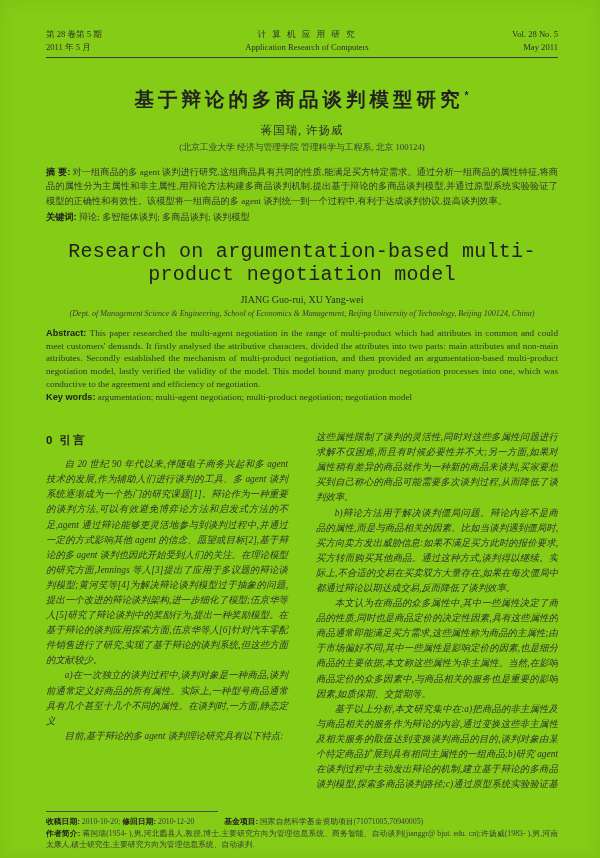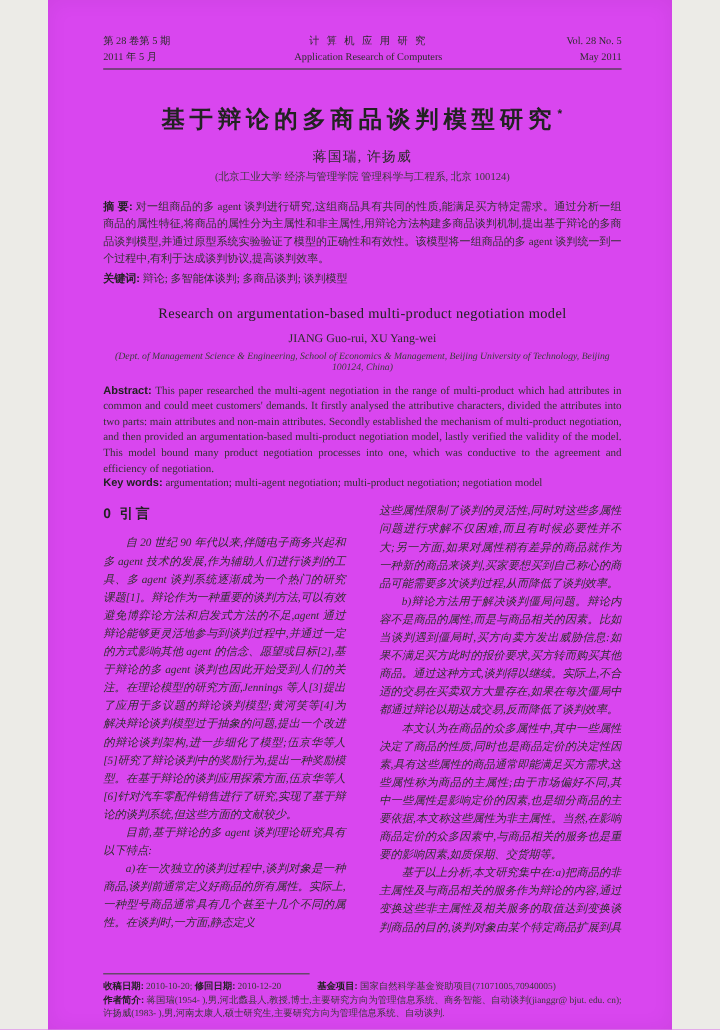--- a/index.html
+++ b/index.html
@@ -1,17 +1,17 @@
 <!DOCTYPE html>
 <html><head>
 <meta charset="utf-8">
 <style>
   html,body{margin:0;padding:0;}
   body{background:#ecebe7;font-family:"Liberation Serif",serif;}
-  .page{position:relative;width:520px;height:858px;margin:0 auto;background:#d946ef;
+  .page{position:relative;width:600px;height:858px;margin:0 auto;background:#84cc16;
         color:#2d2d2d;overflow:hidden;box-shadow:inset 0 0 18px rgba(0,0,0,0.06);}
   .inner{padding:28px 42px 0 46px;}
 
   
   .jheader{display:flex;justify-content:space-between;align-items:flex-end;
            font-size:8.6px;line-height:12.5px;border-bottom:1.6px solid #3c3c3c;padding-bottom:4px;}
   .jheader .hl{ text-align:left;}
   .jheader .hc{ text-align:center;}
   .jheader .hr{ text-align:right;}
   .hc .cn{letter-spacing:2px;}
@@ -25,28 +25,28 @@
 
   
   .meta{margin-top:11px;font-size:9.2px;line-height:14.4px;text-align:justify;color:#333;}
   .lbl{font-family:"Liberation Sans",sans-serif;font-weight:bold;color:#222;}
   .kw-line{margin-top:2px;}
   .clc-line{margin-top:3px;display:flex;}
   .clc-line .seg{margin-right:34px;white-space:nowrap;}
   .doi-line{margin-top:3px;font-size:9px;}
 
   
-  .title-en{margin-top:15px;text-align:center;font-size:12px;letter-spacing:0.3px;color:#222;}
+  .title-en{margin-top:15px;text-align:center;font-size:20px;letter-spacing:0.3px;color:#222;font-family:Liberation Mono, monospace;}
   .authors-en{margin-top:8px;text-align:center;font-size:10px;}
   .affil-en{margin-top:4px;text-align:center;font-style:italic;font-size:8.1px;color:#3a3a3a;}
   .abs-en{margin-top:9px;font-size:9.2px;line-height:12.9px;text-align:justify;color:#333;}
   .abs-en .p{margin:0;}
 
   
-  .bodycols{margin-top:10px;display:flex;gap:28px;height:360px;overflow:hidden;}
+  .bodycols{margin-top:26px;display:flex;gap:28px;height:360px;overflow:hidden;}
   .col{width:249.5px;font-size:9.4px;line-height:15.1px;text-align:justify;color:#303030;}
   .sec-h{font-family:"Liberation Sans",sans-serif;font-weight:bold;font-size:11.5px;
          color:#222;margin:3px 0 9px 0;letter-spacing:2px;}
   .col p{margin:0;text-indent:2em;font-style:italic;}
   .col p.noindent{text-indent:0;}
 
   
   .footnote{position:absolute;left:46px;right:42px;bottom:8px;font-size:7.8px;
             line-height:11.2px;color:#3a3a3a;text-align:justify;}
   .fn-rule{width:172px;border-top:1px solid #4a4a4a;margin-bottom:4px;}
@@ -100,22 +100,22 @@
       <p class="p">
         <span class="lbl">Key words:</span>
         <span>argumentation; multi-agent negotiation; multi-product negotiation; negotiation model</span>
       </p>
     </div>
 
     <div class="bodycols">
       <div class="col">
         <div class="sec-h">0  引言</div>
         <p>自 20 世纪 90 年代以来,伴随电子商务兴起和多 agent 技术的发展,作为辅助人们进行谈判的工具、多 agent 谈判系统逐渐成为一个热门的研究课题[1]。辩论作为一种重要的谈判方法,可以有效避免博弈论方法和启发式方法的不足,agent 通过辩论能够更灵活地参与到谈判过程中,并通过一定的方式影响其他 agent 的信念、愿望或目标[2],基于辩论的多 agent 谈判也因此开始受到人们的关注。在理论模型的研究方面,Jennings 等人[3]提出了应用于多议题的辩论谈判模型;黄河笑等[4]为解决辩论谈判模型过于抽象的问题,提出一个改进的辩论谈判架构,进一步细化了模型;伍京华等人[5]研究了辩论谈判中的奖励行为,提出一种奖励模型。在基于辩论的谈判应用探索方面,伍京华等人[6]针对汽车零配件销售进行了研究,实现了基于辩论的谈判系统,但这些方面的文献较少。</p>
+        <p>a)在一次独立的谈判过程中,谈判对象是一种商品,谈判前通常定义好商品的所有属性。实际上,一种型号商品通常具有几个甚至十几个不同的属性。在谈判时,一方面,静态定义</p>
         <p>目前,基于辩论的多 agent 谈判理论研究具有以下特点:</p>
-        <p>a)在一次独立的谈判过程中,谈判对象是一种商品,谈判前通常定义好商品的所有属性。实际上,一种型号商品通常具有几个甚至十几个不同的属性。在谈判时,一方面,静态定义</p>
       </div>
       <div class="col">
         <p class="noindent">这些属性限制了谈判的灵活性,同时对这些多属性问题进行求解不仅困难,而且有时候必要性并不大;另一方面,如果对属性稍有差异的商品就作为一种新的商品来谈判,买家要想买到自己称心的商品可能需要多次谈判过程,从而降低了谈判效率。</p>
         <p>b)辩论方法用于解决谈判僵局问题。辩论内容不是商品的属性,而是与商品相关的因素。比如当谈判遇到僵局时,买方向卖方发出威胁信息:如果不满足买方此时的报价要求,买方转而购买其他商品。通过这种方式,谈判得以继续。实际上,不合适的交易在买卖双方大量存在,如果在每次僵局中都通过辩论以期达成交易,反而降低了谈判效率。</p>
         <p>本文认为在商品的众多属性中,其中一些属性决定了商品的性质,同时也是商品定价的决定性因素,具有这些属性的商品通常即能满足买方需求,这些属性称为商品的主属性;由于市场偏好不同,其中一些属性是影响定价的因素,也是细分商品的主要依据,本文称这些属性为非主属性。当然,在影响商品定价的众多因素中,与商品相关的服务也是重要的影响因素,如质保期、交货期等。</p>
         <p>基于以上分析,本文研究集中在:a)把商品的非主属性及与商品相关的服务作为辩论的内容,通过变换这些非主属性及相关服务的取值达到变换谈判商品的目的,谈判对象由某个特定商品扩展到具有相同主属性的一组商品;b)研究 agent 在谈判过程中主动发出辩论的机制,建立基于辩论的多商品谈判模型,探索多商品谈判路径;c)通过原型系统实验验证基于辩论的多商品谈判模型的正确性和有效性。</p>
       </div>
     </div>
 
   </div>

